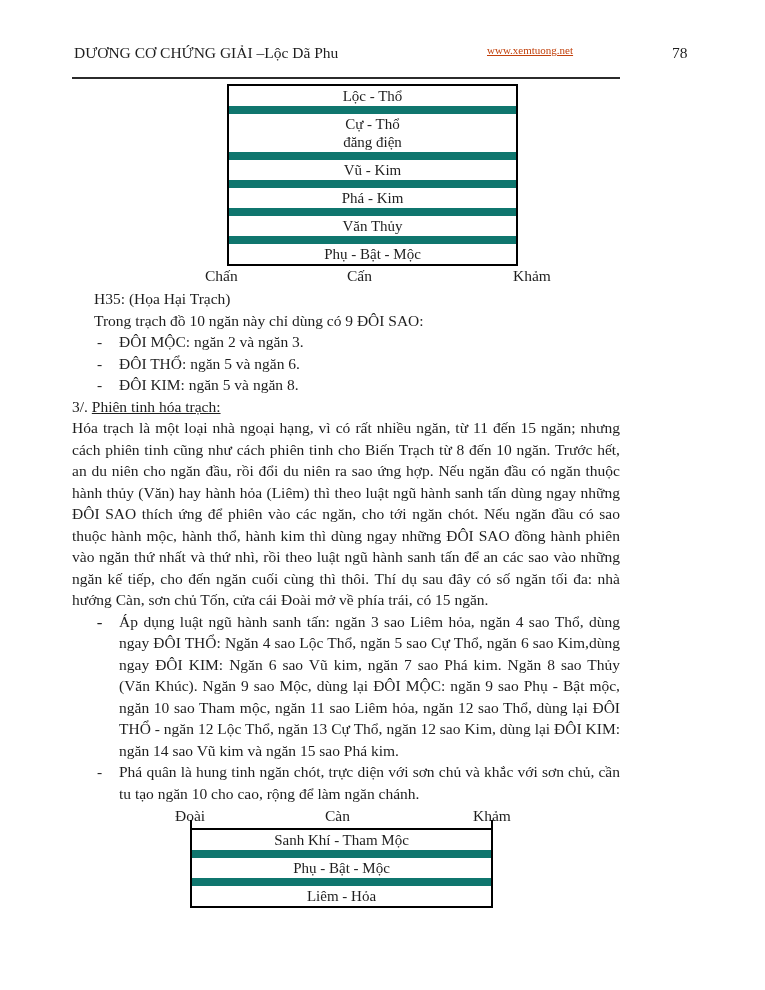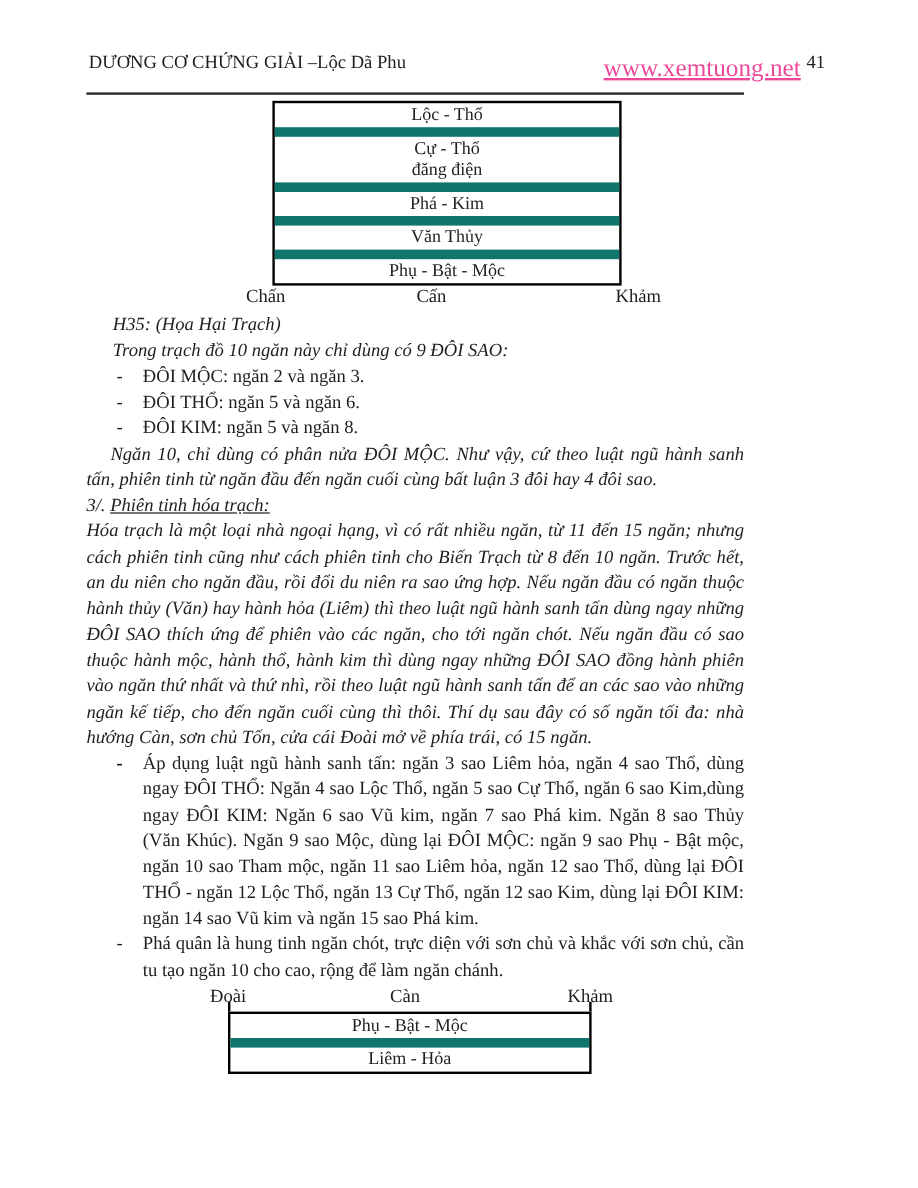--- a/index.html
+++ b/index.html
@@ -5,62 +5,63 @@
   html,body { margin:0; padding:0; background:#ffffff; }
   .page {
     position:relative; width:693px; height:990px; box-sizing:border-box;
     background:#ffffff; color:#1e1e1e; overflow:hidden;
     padding:0 73px 0 72px;
     font-family:"Liberation Serif","DejaVu Serif",serif;
   }
   
   .header { position:relative; height:77px; }
   .header .title   { position:absolute; left:2px;  top:44px; font-size:15.5px; white-space:nowrap; }
-  .header .link    { position:absolute; left:431px; top:44px; font-size:21px; color:#ec4899; text-decoration:underline; cursor:pointer; white-space:nowrap; }
+  .header .link    { position:absolute; left:415px; top:44px; font-size:11px; color:#c2410c; text-decoration:underline; cursor:pointer; white-space:nowrap; }
   .header .pagenum { position:absolute; left:600px; top:44px; font-size:15.5px; }
   .rule { border-top:2px solid #2b2b2b; height:0; }
 
   
   .boxtable { border:2px solid #000; text-align:center; font-size:15px; box-sizing:border-box; }
   .boxtable .cell { border-top:8px solid #0f766e; line-height:18px; padding:1px 2px; }
   .boxtable .cell:first-child { border-top:none; }
   .top-table    { width:291px; margin-left:155px; margin-top:5px; }
   .bottom-table { width:303px; margin-left:118px; }
 
   
   .labels-row { position:relative; height:22px; font-size:15.5px; }
   .labels-row span { position:absolute; top:1px; white-space:nowrap; }
   .tick { position:absolute; bottom:0; width:2px; height:8px; background:#000; }
 
   
-  .text { font-size:15.5px; line-height:21.5px; text-align:justify;font-style:italic; }
+  .text { font-size:15.5px; line-height:21.5px; text-align:justify; }
   .h35, .intro { margin-left:22px; text-align:left; }
   .para-indent { text-indent:20px; }
   .u { text-decoration:underline;margin-top:29px; }
   .litem { position:relative; padding-left:47px; font-size:15.5px; line-height:21.5px; text-align:justify; }
   .litem .marker { position:absolute; left:25px; top:0; }
 </style>
 </head>
 <body>
 
 <div class="page">
 
   <div class="header">
     <span class="title">DƯƠNG CƠ CHỨNG GIẢI –Lộc Dã Phu</span>
     <a class="link">www.xemtuong.net</a>
-    <span class="pagenum">41</span>
+    <span class="pagenum">78</span>
   </div>
   <div class="rule"></div>
 
   <div class="boxtable top-table">
     <div class="cell">Lộc - Thổ</div>
     <div class="cell">
       <div>Cự - Thổ</div>
       <div>đăng điện</div>
     </div>
+    <div class="cell">Vũ - Kim</div>
     <div class="cell">Phá - Kim</div>
     <div class="cell">Văn Thủy</div>
     <div class="cell">Phụ - Bật - Mộc</div>
   </div>
 
   <div class="labels-row">
     <span style="left:133px">Chấn</span>
     <span style="left:275px">Cấn</span>
     <span style="left:441px">Khảm</span>
   </div>
@@ -76,21 +77,20 @@
     <div class="litem">
       <span class="marker">-</span>
       <span>ĐÔI THỔ: ngăn 5 và ngăn 6.</span>
     </div>
     <div class="litem">
       <span class="marker">-</span>
       <span>ĐÔI KIM: ngăn 5 và ngăn 8.</span>
     </div>
   </div>
 
-  <div class="text para-indent">Ngăn 10, chỉ dùng có phân nửa ĐÔI MỘC. Như vậy, cứ theo luật ngũ hành sanh tấn, phiên tinh từ ngăn đầu đến ngăn cuối cùng bất luận 3 đôi hay 4 đôi sao.</div>
 
   <div class="text">
     <span>3/. </span><span class="u">Phiên tinh hóa trạch:</span>
   </div>
 
   <div class="text">Hóa trạch là một loại nhà ngoại hạng, vì có rất nhiều ngăn, từ 11 đến 15 ngăn; nhưng cách phiên tinh cũng như cách phiên tinh cho Biến Trạch từ 8 đến 10 ngăn. Trước hết, an du niên cho ngăn đầu, rồi đổi du niên ra sao ứng hợp. Nếu ngăn đầu có ngăn thuộc hành thủy (Văn) hay hành hỏa (Liêm) thì theo luật ngũ hành sanh tấn dùng ngay những ĐÔI SAO thích ứng để phiên vào các ngăn, cho tới ngăn chót. Nếu ngăn đầu có sao thuộc hành mộc, hành thổ, hành kim thì dùng ngay những ĐÔI SAO đồng hành phiên vào ngăn thứ nhất và thứ nhì, rồi theo luật ngũ hành sanh tấn để an các sao vào những ngăn kế tiếp, cho đến ngăn cuối cùng thì thôi. Thí dụ sau đây có số ngăn tối đa: nhà hướng Càn, sơn chủ Tốn, cửa cái Đoài mở về phía trái, có 15 ngăn.</div>
 
   <div>
     <div class="litem">
       <span class="marker">-</span>
@@ -107,17 +107,18 @@
 
   <div class="labels-row" style="margin-top:2px">
     <span style="left:103px">Đoài</span>
     <span style="left:253px">Càn</span>
     <span style="left:401px">Khảm</span>
     <i class="tick" style="left:118px"></i>
     <i class="tick" style="left:419px"></i>
   </div>
 
   <div class="boxtable bottom-table">
+    <div class="cell">Sanh Khí - Tham Mộc</div>
     <div class="cell">Phụ - Bật - Mộc</div>
     <div class="cell">Liêm - Hỏa</div>
   </div>
 
 </div>
 
 </body></html>

